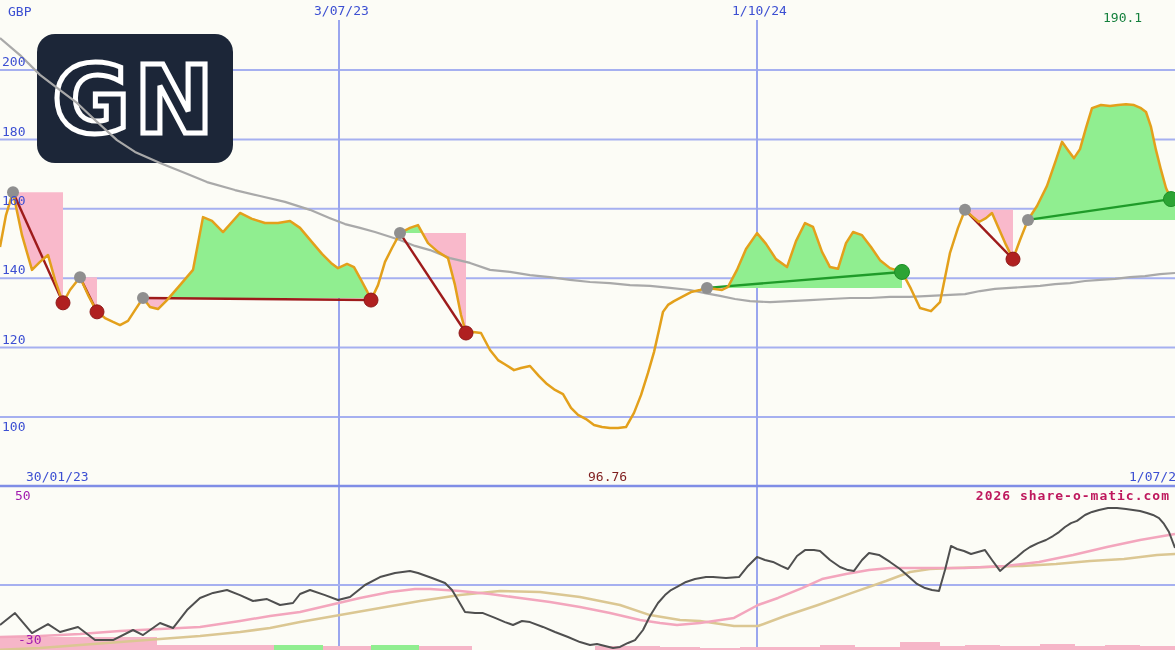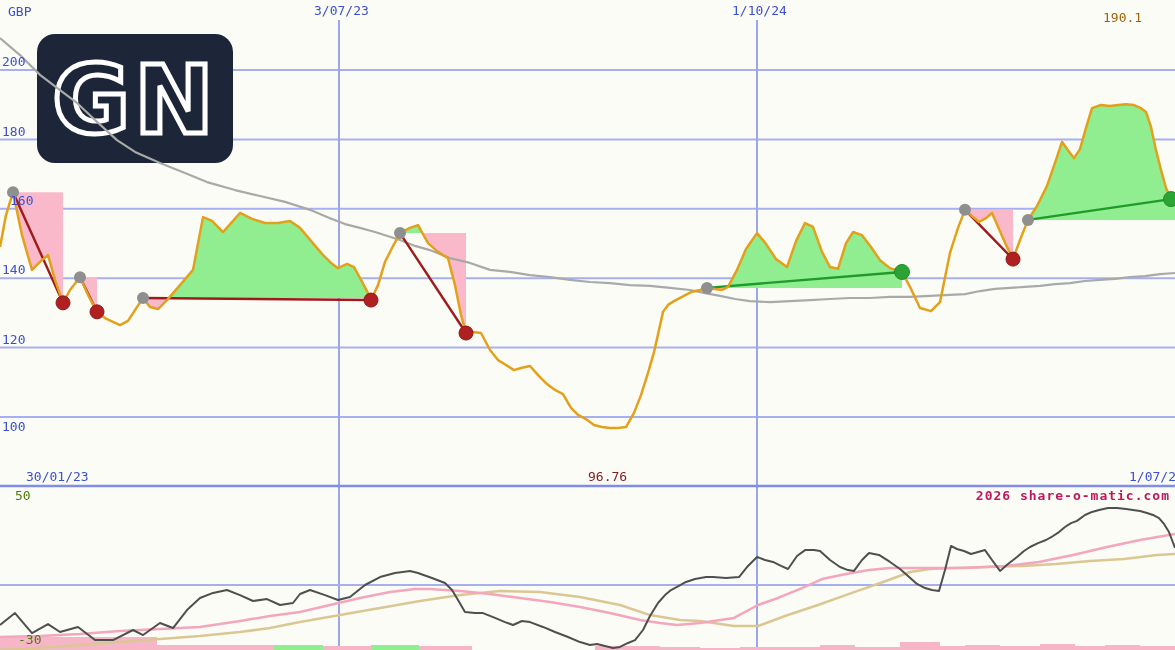--- a/index.html
+++ b/index.html
@@ -1,23 +1,23 @@
 <!DOCTYPE html>
 <html><head>
 <meta charset="utf-8">
 <style>
   html,body{margin:0;padding:0;background:#fcfcf6;}
   #stage{position:relative;width:1175px;height:650px;overflow:hidden;
          font-family:"DejaVu Sans Mono","Liberation Mono",monospace;background:#fcfcf6;}
   #chart-svg{position:absolute;left:0;top:0;}
   .lbl{position:absolute;font-size:13px;line-height:14px;white-space:nowrap;}
   .blue{color:#3c4fd2;}
-  .green{color:#a16207;}
+  .green{color:#15803d;}
   .darkred{color:#7f1d1d;}
-  .gray{color:#4d7c0f;}
+  .gray{color:#a21caf;}
   .watermark{color:#be185d;font-weight:bold;letter-spacing:1px;}
 </style>
 </head>
 <body>
 
 <div id="stage">
 
   <svg id="chart-svg" width="1175" height="650">
     <g id="g-grid">
         <line x1="0" y1="70" x2="1175" y2="70" stroke="#a6b0f0" stroke-width="2"></line>
@@ -103,21 +103,21 @@
   </svg>
 
   <div class="lbl blue" style="left:8px;top:5px;">GBP</div>
 
   <div class="lbl blue" style="left:314px;top:4px;">3/07/23</div>
   <div class="lbl blue" style="left:732px;top:4px;">1/10/24</div>
   <div class="lbl green" style="left:1103px;top:11px;">190.1</div>
 
   <div class="lbl blue" style="left:2px;top:55px;">200</div>
   <div class="lbl blue" style="left:2px;top:125px;">180</div>
-  <div class="lbl blue" style="left:2px;top:194px;margin-left:8px;">160</div>
+  <div class="lbl blue" style="left:2px;top:194px;">160</div>
   <div class="lbl blue" style="left:2px;top:263px;">140</div>
   <div class="lbl blue" style="left:2px;top:333px;">120</div>
   <div class="lbl blue" style="left:2px;top:420px;text-align:center;">100</div>
 
   <div class="lbl blue" style="left:2px;top:470px;margin-left:24px;">30/01/23</div>
   <div class="lbl darkred" style="left:588px;top:470px;">96.76</div>
   <div class="lbl blue" style="left:1129px;top:470px;">1/07/24</div>
 
   <div class="lbl gray" style="left:15px;top:489px;">50</div>
   <div class="lbl gray" style="left:18px;top:633px;text-align:right;">-30</div>

